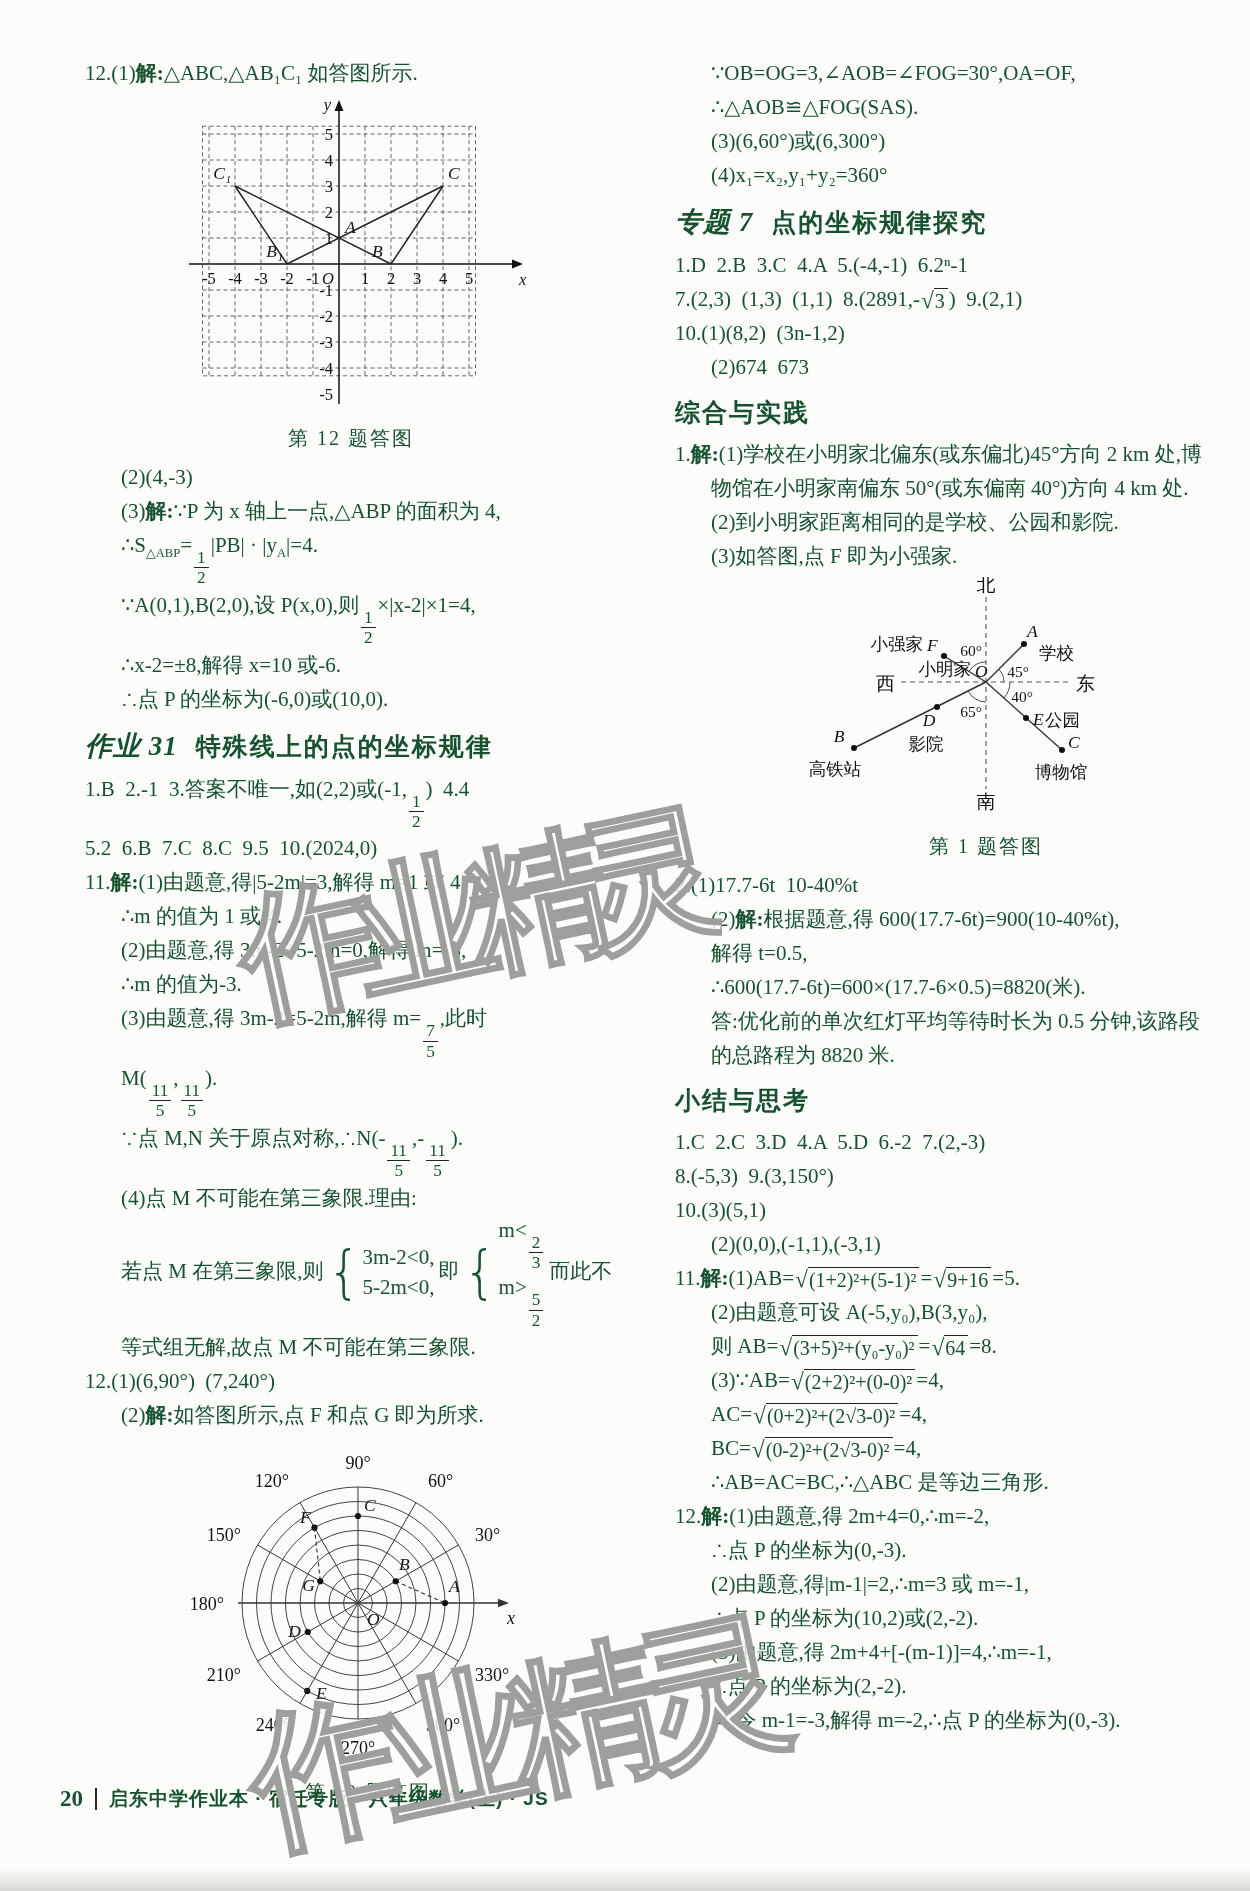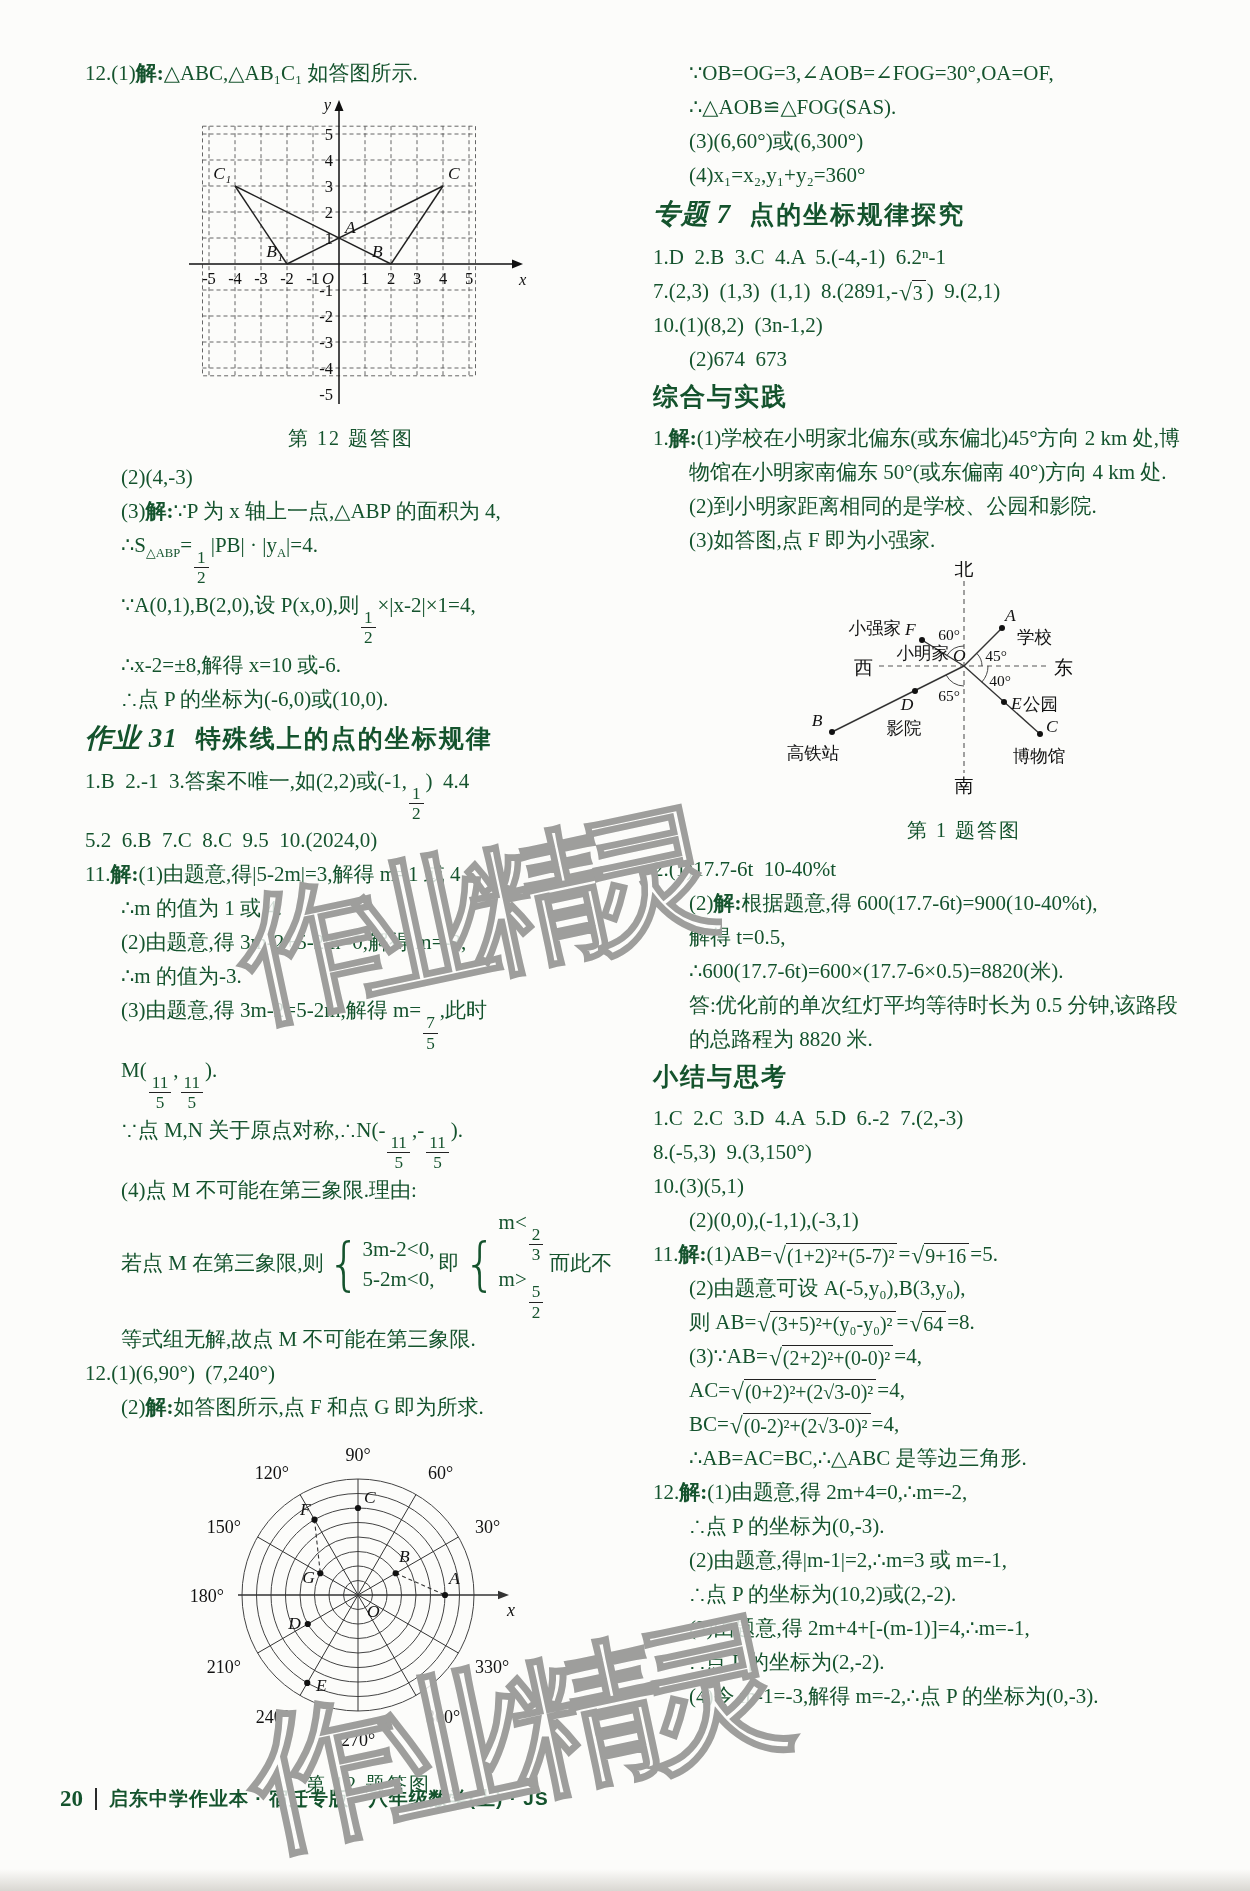--- a/index.html
+++ b/index.html
@@ -2,39 +2,39 @@
 <html><head>
 <meta charset="utf-8">
 <style>
   html,body{margin:0;padding:0;background:#e8e6e2;}
   .page{position:relative;width:1250px;height:1891px;margin:0 auto;background:#fcfcfa;
         font-family:"Liberation Serif","DejaVu Serif",serif;color:#14532d;overflow:hidden;}
   .page::after{content:"";position:absolute;left:0;right:0;bottom:0;height:22px;
         background:linear-gradient(rgba(255,255,255,0),#d9d7d2);pointer-events:none;}
   .col{position:absolute;top:56px;}
   .col-left{left:85px;width:548px;}
-  .col-right{left:653px;width:560px;}
+  .col-right{left:675px;width:560px;}
   .tline{font-size:21px;line-height:34px;white-space:pre;}
   .ind0{padding-left:0;}
   .ind1{padding-left:36px;}
   .bold{font-weight:bold;}
   sub{font-size:0.6em;}
   .frac{display:inline-flex;flex-direction:column;text-align:center;vertical-align:-0.65em;
         font-size:0.82em;line-height:1.12;margin:0 2px;}
   .frac .fn{border-bottom:1.5px solid #222;padding:0 3px;}
   .frac .fd{padding:0 3px;}
   .sqrt{display:inline-flex;align-items:flex-start;margin:0 1px;vertical-align:-2px;}
   .sqrt .sg{font-size:1.12em;line-height:1.05;}
   .sqrt .rad{border-top:1.5px solid #222;padding:1px 3px 0 1px;font-size:0.95em;line-height:1.15;}
   .sysgrp{display:inline-flex;align-items:center;vertical-align:middle;margin:0 4px;}
   .brace{font-size:52px;line-height:56px;font-weight:300;font-family:"DejaVu Sans",sans-serif;
          margin-right:2px;transform:scaleY(1.08);}
   .stack{display:inline-flex;flex-direction:column;}
   .srow{white-space:pre;line-height:30px;}
-  .hdr{margin:4px 0 8px;white-space:pre;}
+  .hdr{margin:12px 0 8px;white-space:pre;}
   .hnum{font-size:27px;font-weight:bold;font-style:italic;margin-right:18px;letter-spacing:1px;}
   .htitle{font-size:25px;font-weight:bold;font-family:"Liberation Sans","DejaVu Sans",sans-serif;letter-spacing:2px;}
   .figwrap{position:relative;}
   .fw-grid{width:360px;margin:4px 0 6px 86px;}
   .fw-polar{width:370px;margin:6px 0 2px 98px;}
   .fw-compass{width:430px;margin:4px 0 0 96px;}
   .caption{text-align:center;font-size:20px;letter-spacing:2px;margin:2px 0 8px;}
   .footer{position:absolute;left:60px;top:1786px;display:flex;align-items:center;gap:12px;z-index:2;}
   .footer .pgnum{font-size:23px;font-weight:bold;}
   .footer .fdiv{width:2px;height:22px;background:#2a2a2a;}
@@ -274,21 +274,21 @@
       <div class="tline ind1"><span>(2)</span><span class="bold">解:</span><span>根据题意,得 600(17.7-6t)=900(10-40%t),</span></div>
       <div class="tline ind1"><span>解得 t=0.5,</span></div>
       <div class="tline ind1"><span>∴600(17.7-6t)=600×(17.7-6×0.5)=8820(米).</span></div>
       <div class="tline ind1"><span>答:优化前的单次红灯平均等待时长为 0.5 分钟,该路段</span></div>
       <div class="tline ind1"><span>的总路程为 8820 米.</span></div>
       <div class="hdr"><span class="htitle">小结与思考</span></div>
       <div class="tline ind0"><span>1.C  2.C  3.D  4.A  5.D  6.-2  7.(2,-3)</span></div>
       <div class="tline ind0"><span>8.(-5,3)  9.(3,150°)</span></div>
       <div class="tline ind0"><span>10.(3)(5,1)</span></div>
       <div class="tline ind1"><span>(2)(0,0),(-1,1),(-3,1)</span></div>
-      <div class="tline ind0"><span>11.</span><span class="bold">解:</span><span>(1)AB=</span><span class="sqrt"><span class="sg">√</span><span class="rad">(1+2)²+(5-7)²</span></span><span>=</span><span class="sqrt"><span class="sg">√</span><span class="rad">9+16</span></span><span>=5.</span></div>
+      <div class="tline ind0"><span>11.</span><span class="bold">解:</span><span>(1)AB=</span><span class="sqrt"><span class="sg">√</span><span class="rad">(1+2)²+(5-1)²</span></span><span>=</span><span class="sqrt"><span class="sg">√</span><span class="rad">9+16</span></span><span>=5.</span></div>
       <div class="tline ind1"><span>(2)由题意可设 A(-5,y₀),B(3,y₀),</span></div>
       <div class="tline ind1"><span>则 AB=</span><span class="sqrt"><span class="sg">√</span><span class="rad">(3+5)²+(y₀-y₀)²</span></span><span>=</span><span class="sqrt"><span class="sg">√</span><span class="rad">64</span></span><span>=8.</span></div>
       <div class="tline ind1"><span>(3)∵AB=</span><span class="sqrt"><span class="sg">√</span><span class="rad">(2+2)²+(0-0)²</span></span><span>=4,</span></div>
       <div class="tline ind1"><span>AC=</span><span class="sqrt"><span class="sg">√</span><span class="rad">(0+2)²+(2√3-0)²</span></span><span>=4,</span></div>
       <div class="tline ind1"><span>BC=</span><span class="sqrt"><span class="sg">√</span><span class="rad">(0-2)²+(2√3-0)²</span></span><span>=4,</span></div>
       <div class="tline ind1"><span>∴AB=AC=BC,∴△ABC 是等边三角形.</span></div>
       <div class="tline ind0"><span>12.</span><span class="bold">解:</span><span>(1)由题意,得 2m+4=0,∴m=-2,</span></div>
       <div class="tline ind1"><span>∴点 P 的坐标为(0,-3).</span></div>
       <div class="tline ind1"><span>(2)由题意,得|m-1|=2,∴m=3 或 m=-1,</span></div>
       <div class="tline ind1"><span>∴点 P 的坐标为(10,2)或(2,-2).</span></div>

